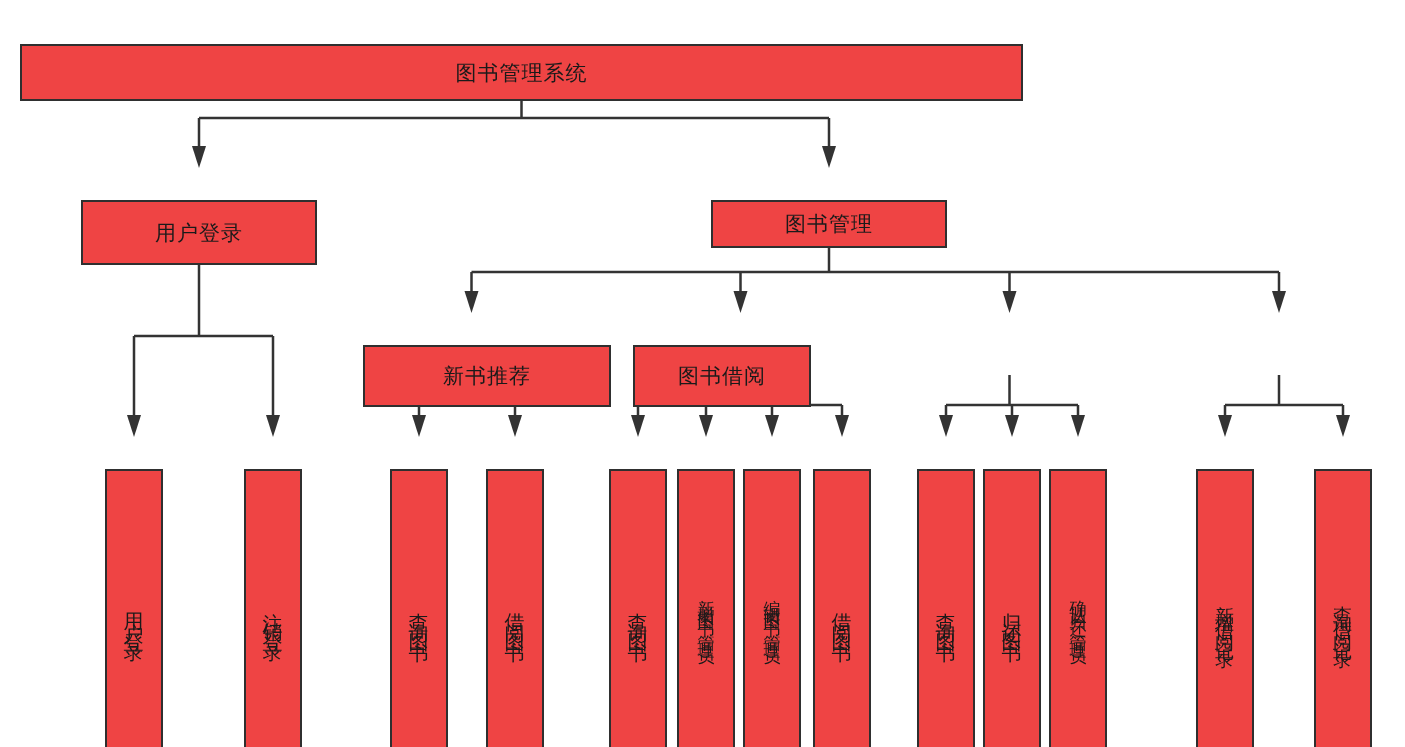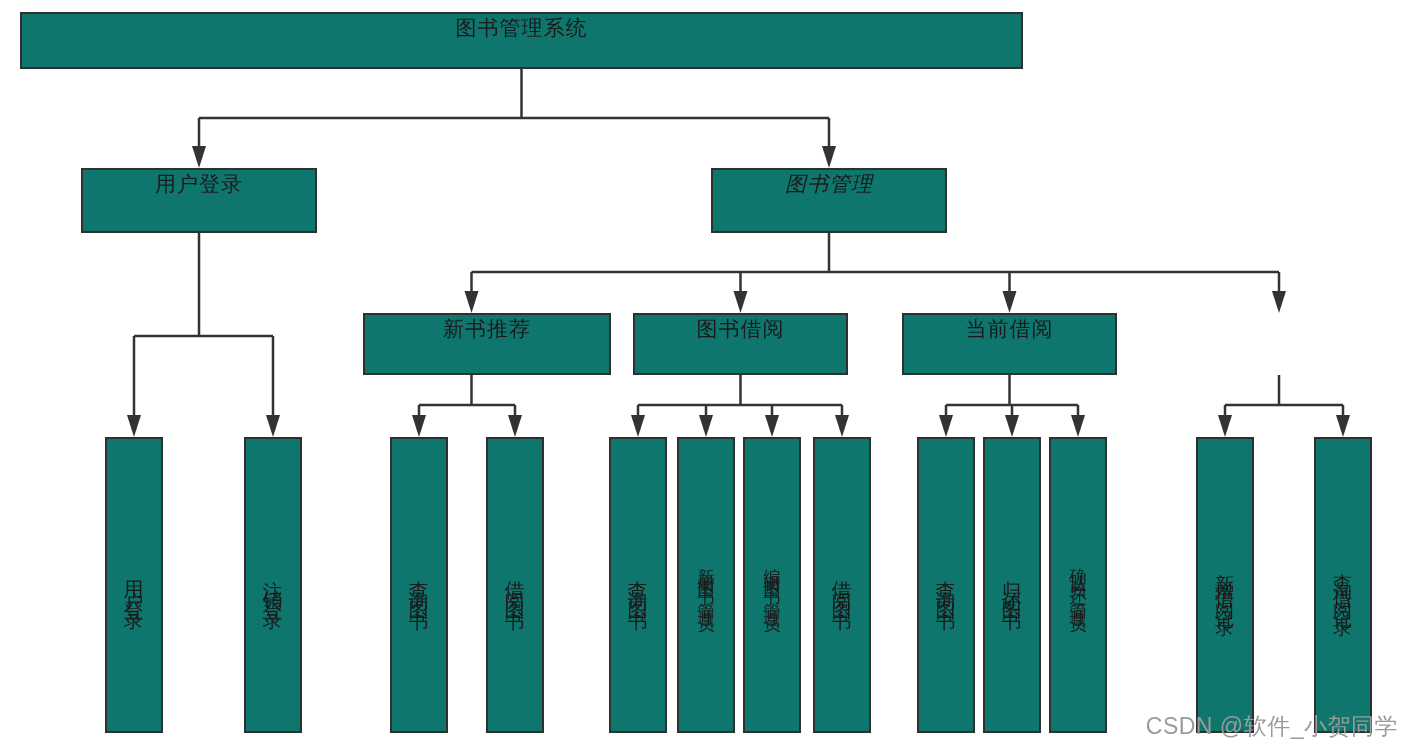--- a/index.html
+++ b/index.html
@@ -25,43 +25,45 @@
   }
   .connectors {
     position: absolute;
     left: 0; top: 0;
     width: 1405px;
     height: 747px;
     z-index: 1;
   }
   .box {
     position: absolute;
-    background: #0f766e;
+    background: #ef4444;
     border: 2px solid var(--border);
     display: flex;
+    align-items: center;
     justify-content: center;
     box-sizing: border-box;
     z-index: 2;
     text-align: center;
+    margin-top: 32px;
   }
   .hbox span {
     font-size: 21px;
     letter-spacing: 1px;
     color: var(--text);
     white-space: nowrap;
   }
   
   .n-root   { left: 20px;  top: 12px;  width: 1003px; height: 57px; }
   
   .n-login  { left: 81px;  top: 168px; width: 236px;  height: 65px; }
-  .n-mgmt   { left: 711px; top: 168px; width: 236px;  height: 65px; font-style: italic; }
+  .n-mgmt   { left: 711px; top: 168px; width: 236px;  height: 48px; }
   
   .l3 { top: 313px; height: 62px; }
   .n-newbook { left: 363px;  width: 248px; }
-  .n-borrow  { left: 633px;  width: 215px; }
+  .n-borrow  { left: 633px;  width: 178px; }
   .n-current { left: 902px;  width: 215px; }
   .n-record  { left: 1171px; width: 216px; }
   
   .vbox {
     top: 437px;
     width: 58px;
     height: 296px;
   }
   .vbox span {
     writing-mode: vertical-rl;
@@ -154,23 +156,20 @@
   <div class="box hbox n-mgmt">
     <span>图书管理</span>
   </div>
 
   <div class="box hbox l3 n-newbook">
     <span>新书推荐</span>
   </div>
   <div class="box hbox l3 n-borrow">
     <span>图书借阅</span>
   </div>
-  <div class="box hbox l3 n-current">
-    <span>当前借阅</span>
-  </div>
 
   <div class="box vbox v1">
     <span>用户登录</span>
   </div>
   <div class="box vbox v2">
     <span>注销登录</span>
   </div>
 
   <div class="box vbox v3">
     <span>查询图书</span>
@@ -202,14 +201,13 @@
     <span>确认归还（管理员）</span>
   </div>
 
   <div class="box vbox mid v12">
     <span>新增借阅记录</span>
   </div>
   <div class="box vbox mid v13">
     <span>查询借阅记录</span>
   </div>
 
-  <div class="watermark">CSDN @软件_小贺同学</div>
 </div>
 
 </body></html>

